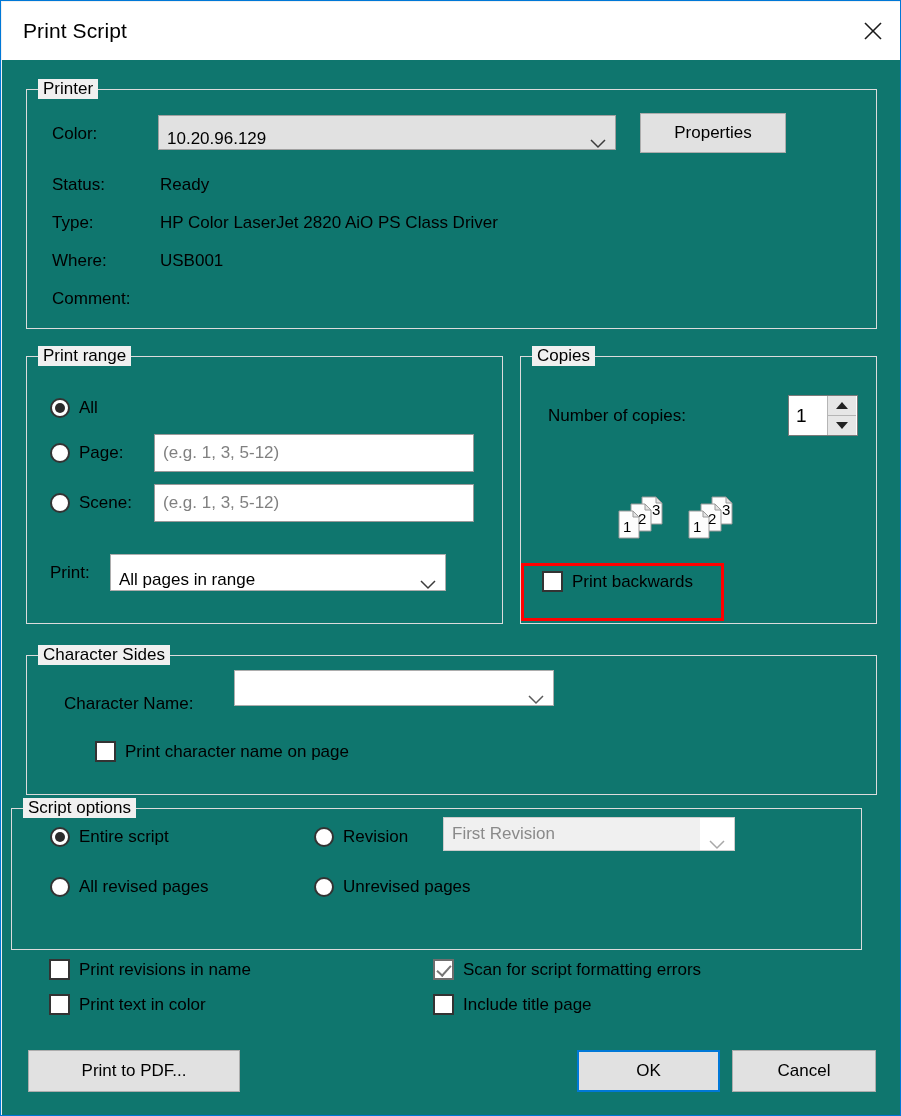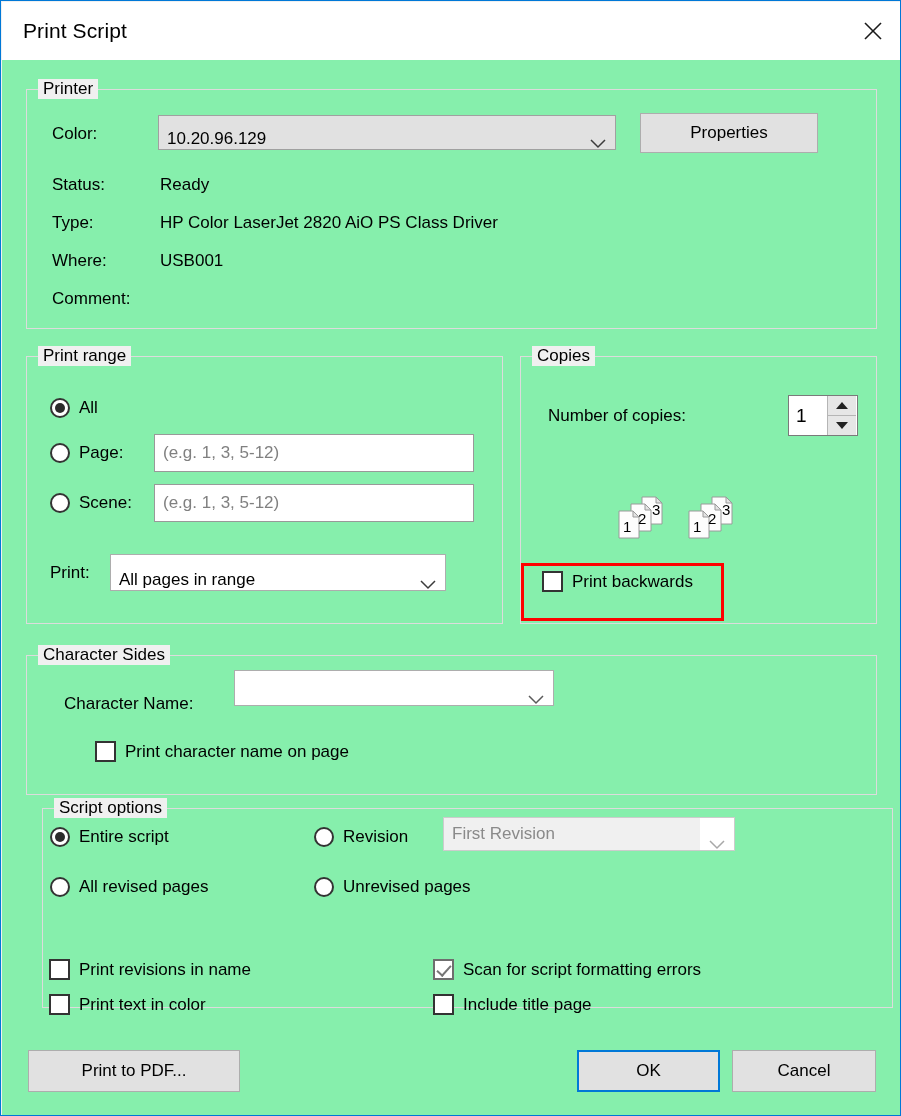--- a/index.html
+++ b/index.html
@@ -47,21 +47,21 @@
   }
   .close-btn svg { display: block; }
 
   
   .dialog-body {
     position: absolute;
     left: 1px;
     top: 59px;
     width: 899px;
     height: 1055px;
-    background: #86efac;
+    background: #0f766e;
   }
 
   
   .group {
     position: absolute;
     border: 1px solid #dcdcdc;
     box-sizing: border-box;
   }
   .group-title {
     position: absolute;
@@ -307,21 +307,21 @@
 
     <div class="lbl" style="left:50px; top:64px;">Color:</div>
     <div class="combo gray" style="left:156px; top:55px; width:458px; height:35px;">
       <div class="combo-value">10.20.96.129</div>
       <div class="chev">
         <svg width="16" height="10" viewBox="0 0 16 10">
             <polyline points="1,1 8,8 15,1" fill="none" stroke="#3c3c3c" stroke-width="1.5"></polyline>
           </svg>
       </div>
     </div>
-    <div class="btn" style="left:638px; top:53px; width:178px; height:40px;">Properties</div>
+    <div class="btn" style="left:638px; top:53px; width:146px; height:40px;">Properties</div>
 
     <div class="lbl" style="left:50px; top:115px;">Status:</div>
     <div class="lbl" style="left:158px; top:115px;">Ready</div>
 
     <div class="lbl" style="left:50px; top:153px;">Type:</div>
     <div class="lbl" style="left:158px; top:153px;">HP Color LaserJet 2820 AiO PS Class Driver</div>
 
     <div class="lbl" style="left:50px; top:191px;">Where:</div>
     <div class="lbl" style="left:158px; top:191px;">USB001</div>
 
@@ -431,21 +431,21 @@
             <polyline points="1,1 8,8 15,1" fill="none" stroke="#5a5a5a" stroke-width="1.5"></polyline>
           </svg>
       </div>
     </div>
 
     <div class="check-row" style="left:93px; top:681px;">
       <span class="checkbox"></span>
       <span class="check-label">Print character name on page</span>
     </div>
 
-    <div class="group" style="left:40px; top:748px; width:851px; height:200px;">
+    <div class="group" style="left:9px; top:748px; width:851px; height:142px;">
       <div class="group-title">Script options</div>
     </div>
 
     <div class="radio-row" style="left:48px; top:767px;">
       <span class="radio checked"></span>
       <span class="radio-label">Entire script</span>
     </div>
 
     <div class="radio-row" style="left:312px; top:767px;">
       <span class="radio"></span>

